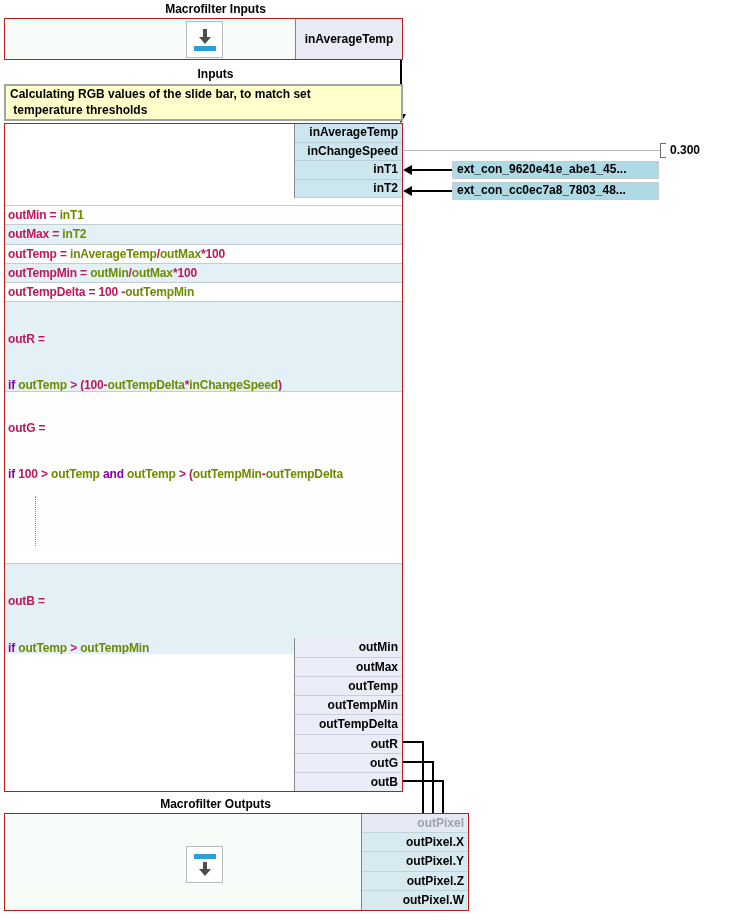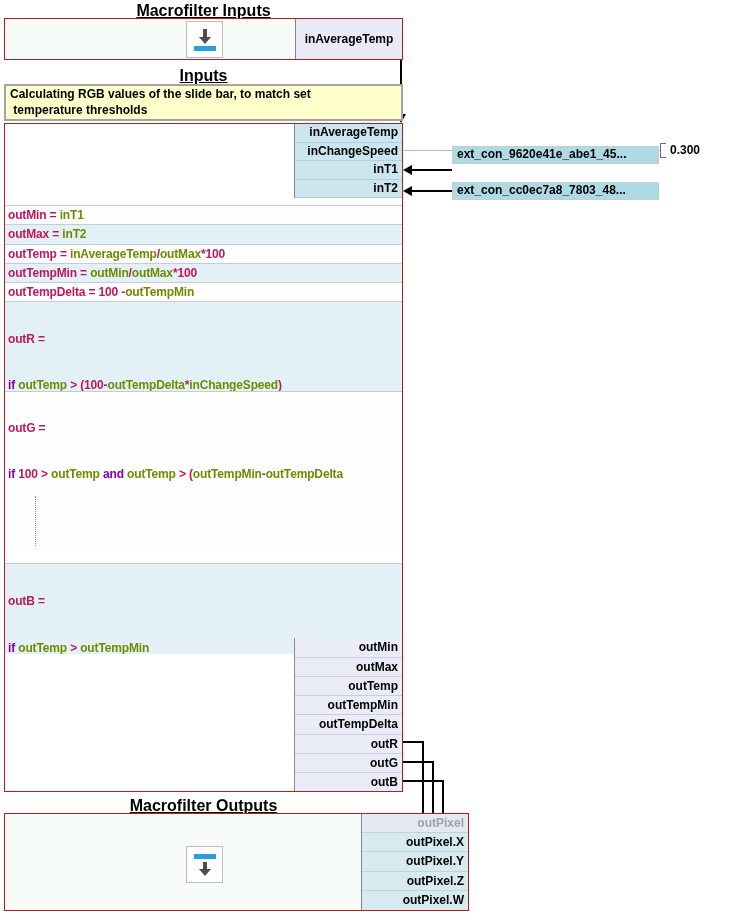--- a/index.html
+++ b/index.html
@@ -2,21 +2,21 @@
 <html style="--c-identifier: #6e8b00; --c-keyword: #8800a8; --c-comment-bg: #ffffcb; --c-wire: #000000; --c-accent-blue: #2a9fd8;"><head>
 <meta charset="utf-8">
 <style>
   * { box-sizing: border-box; margin: 0; padding: 0; }
   html,body { background:#fff; }
   body {
     width: 750px; height: 920px; position: relative; overflow: hidden;
     font-family: "Liberation Sans", sans-serif; font-weight: 700; font-size: 12px; color: #000;
   }
   .abs { position: absolute; }
-  .title { left: 4px; width: 399px; text-align: center; font-size: 16px; text-decoration: underline; }
+  .title { left: 16px; width: 399px; text-align: center; font-size: 12px; }
   .block { border: 1px solid #b91c1c; }
   .inputs-block { left: 4px; top: 18px; width: 399px; height: 42px; background: #f7fcf8; }
   .outputs-block { left: 4px; top: 813px; width: 465px; height: 98px; background: #f7fcf8; }
   .icon-box { width: 37px; height: 37px; background: #fff; border: 1px solid #b9bdc1;
               display: flex; align-items: center; justify-content: center; }
   .hdr-cell { right: 0; top: 0; height: 100%; width: 107px; background: #e9eaf5;
               border-left: 1px solid #868686; text-align: center; line-height: 40px; }
   .comment { left: 4px; top: 84px; width: 399px; height: 37px; background: var(--c-comment-bg, #ffffcc);
              border: 2px solid #a3a3a3; padding: 0 4px; line-height: 16px; white-space: pre-wrap; }
   .formula-block { left: 4px; top: 123px; width: 399px; height: 669px; background: #fff; }
@@ -136,21 +136,21 @@
 </div>
 
 <div class="abs wire-thin" style="left:404px;top:150px;width:256px;height:1px"></div>
 <div class="abs bracket" style="left:660px;top:143px;width:1px;height:15px"></div>
 <div class="abs bracket" style="left:660px;top:143px;width:6px;height:1px"></div>
 <div class="abs bracket" style="left:660px;top:157px;width:6px;height:1px"></div>
 <div class="abs" style="left:670px;top:143px">0.300</div>
 
 <div class="abs arr-left" style="left:403px;top:165px"></div>
 <div class="abs wire" style="left:412px;top:169px;width:40px;height:2px"></div>
-<div class="abs ext-box" style="left:452px;top:146px">ext_con_9620e41e_abe1_45...</div>
+<div class="abs ext-box" style="left:452px;top:161px">ext_con_9620e41e_abe1_45...</div>
 
 <div class="abs arr-left" style="left:403px;top:186px"></div>
 <div class="abs wire" style="left:412px;top:190px;width:40px;height:2px"></div>
 <div class="abs ext-box" style="left:452px;top:182px">ext_con_cc0ec7a8_7803_48...</div>
 
 <div class="abs wire" style="left:403px;top:741px;width:21px;height:2px"></div>
 <div class="abs wire" style="left:422px;top:741px;width:2px;height:102px"></div>
 <div class="abs wire" style="left:412px;top:842px;width:12px;height:2px"></div>
 <div class="abs arr-left" style="left:403px;top:838px"></div>
 

